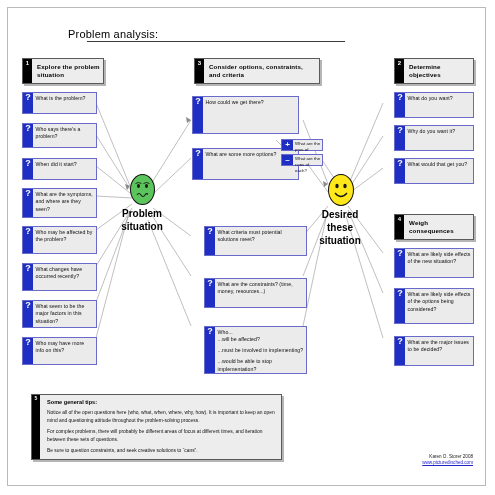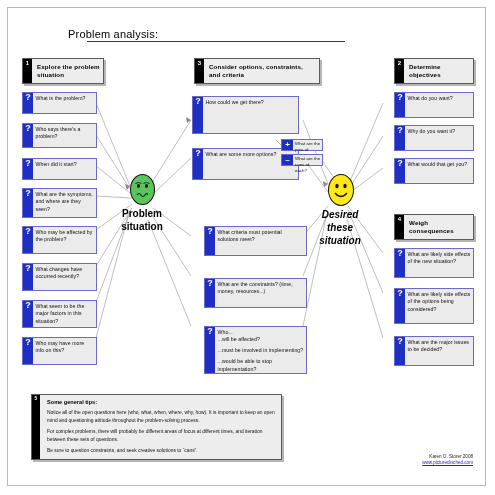--- a/index.html
+++ b/index.html
@@ -239,21 +239,21 @@
       <span>situation</span>
     </div>
 
     <div class="face happy" style="left:320px;top:166px;width:24px;height:30px;">
       <svg viewBox="0 0 24 30" style="width:100%;height:100%;display:block;">
         <ellipse cx="8" cy="11" rx="1.7" ry="2.3" fill="#1a1a1a"></ellipse>
         <ellipse cx="16" cy="11" rx="1.7" ry="2.3" fill="#1a1a1a"></ellipse>
         <path d="M6 18 Q12 25 18 18" stroke="#1a1a1a" stroke-width="1.3" fill="none"></path>
       </svg>
     </div>
-    <div class="facelabel" style="left:304px;top:200px;width:56px;font-style:italic;">
+    <div class="facelabel" style="left:304px;top:200px;width:56px;">
       <span>Desired</span><br>
       <span>these</span><br>
       <span>situation</span>
     </div>
 
     <div class="tips" style="left:23px;top:386px;width:251px;height:66px;">
       <div class="num">5</div>
       <div class="tbody">
         <h4>Some general tips:</h4>
         <p>Notice all of the open questions here (who, what, when, where, why, how). It is important to keep an open mind and questioning attitude throughout the problem-solving process.</p>

